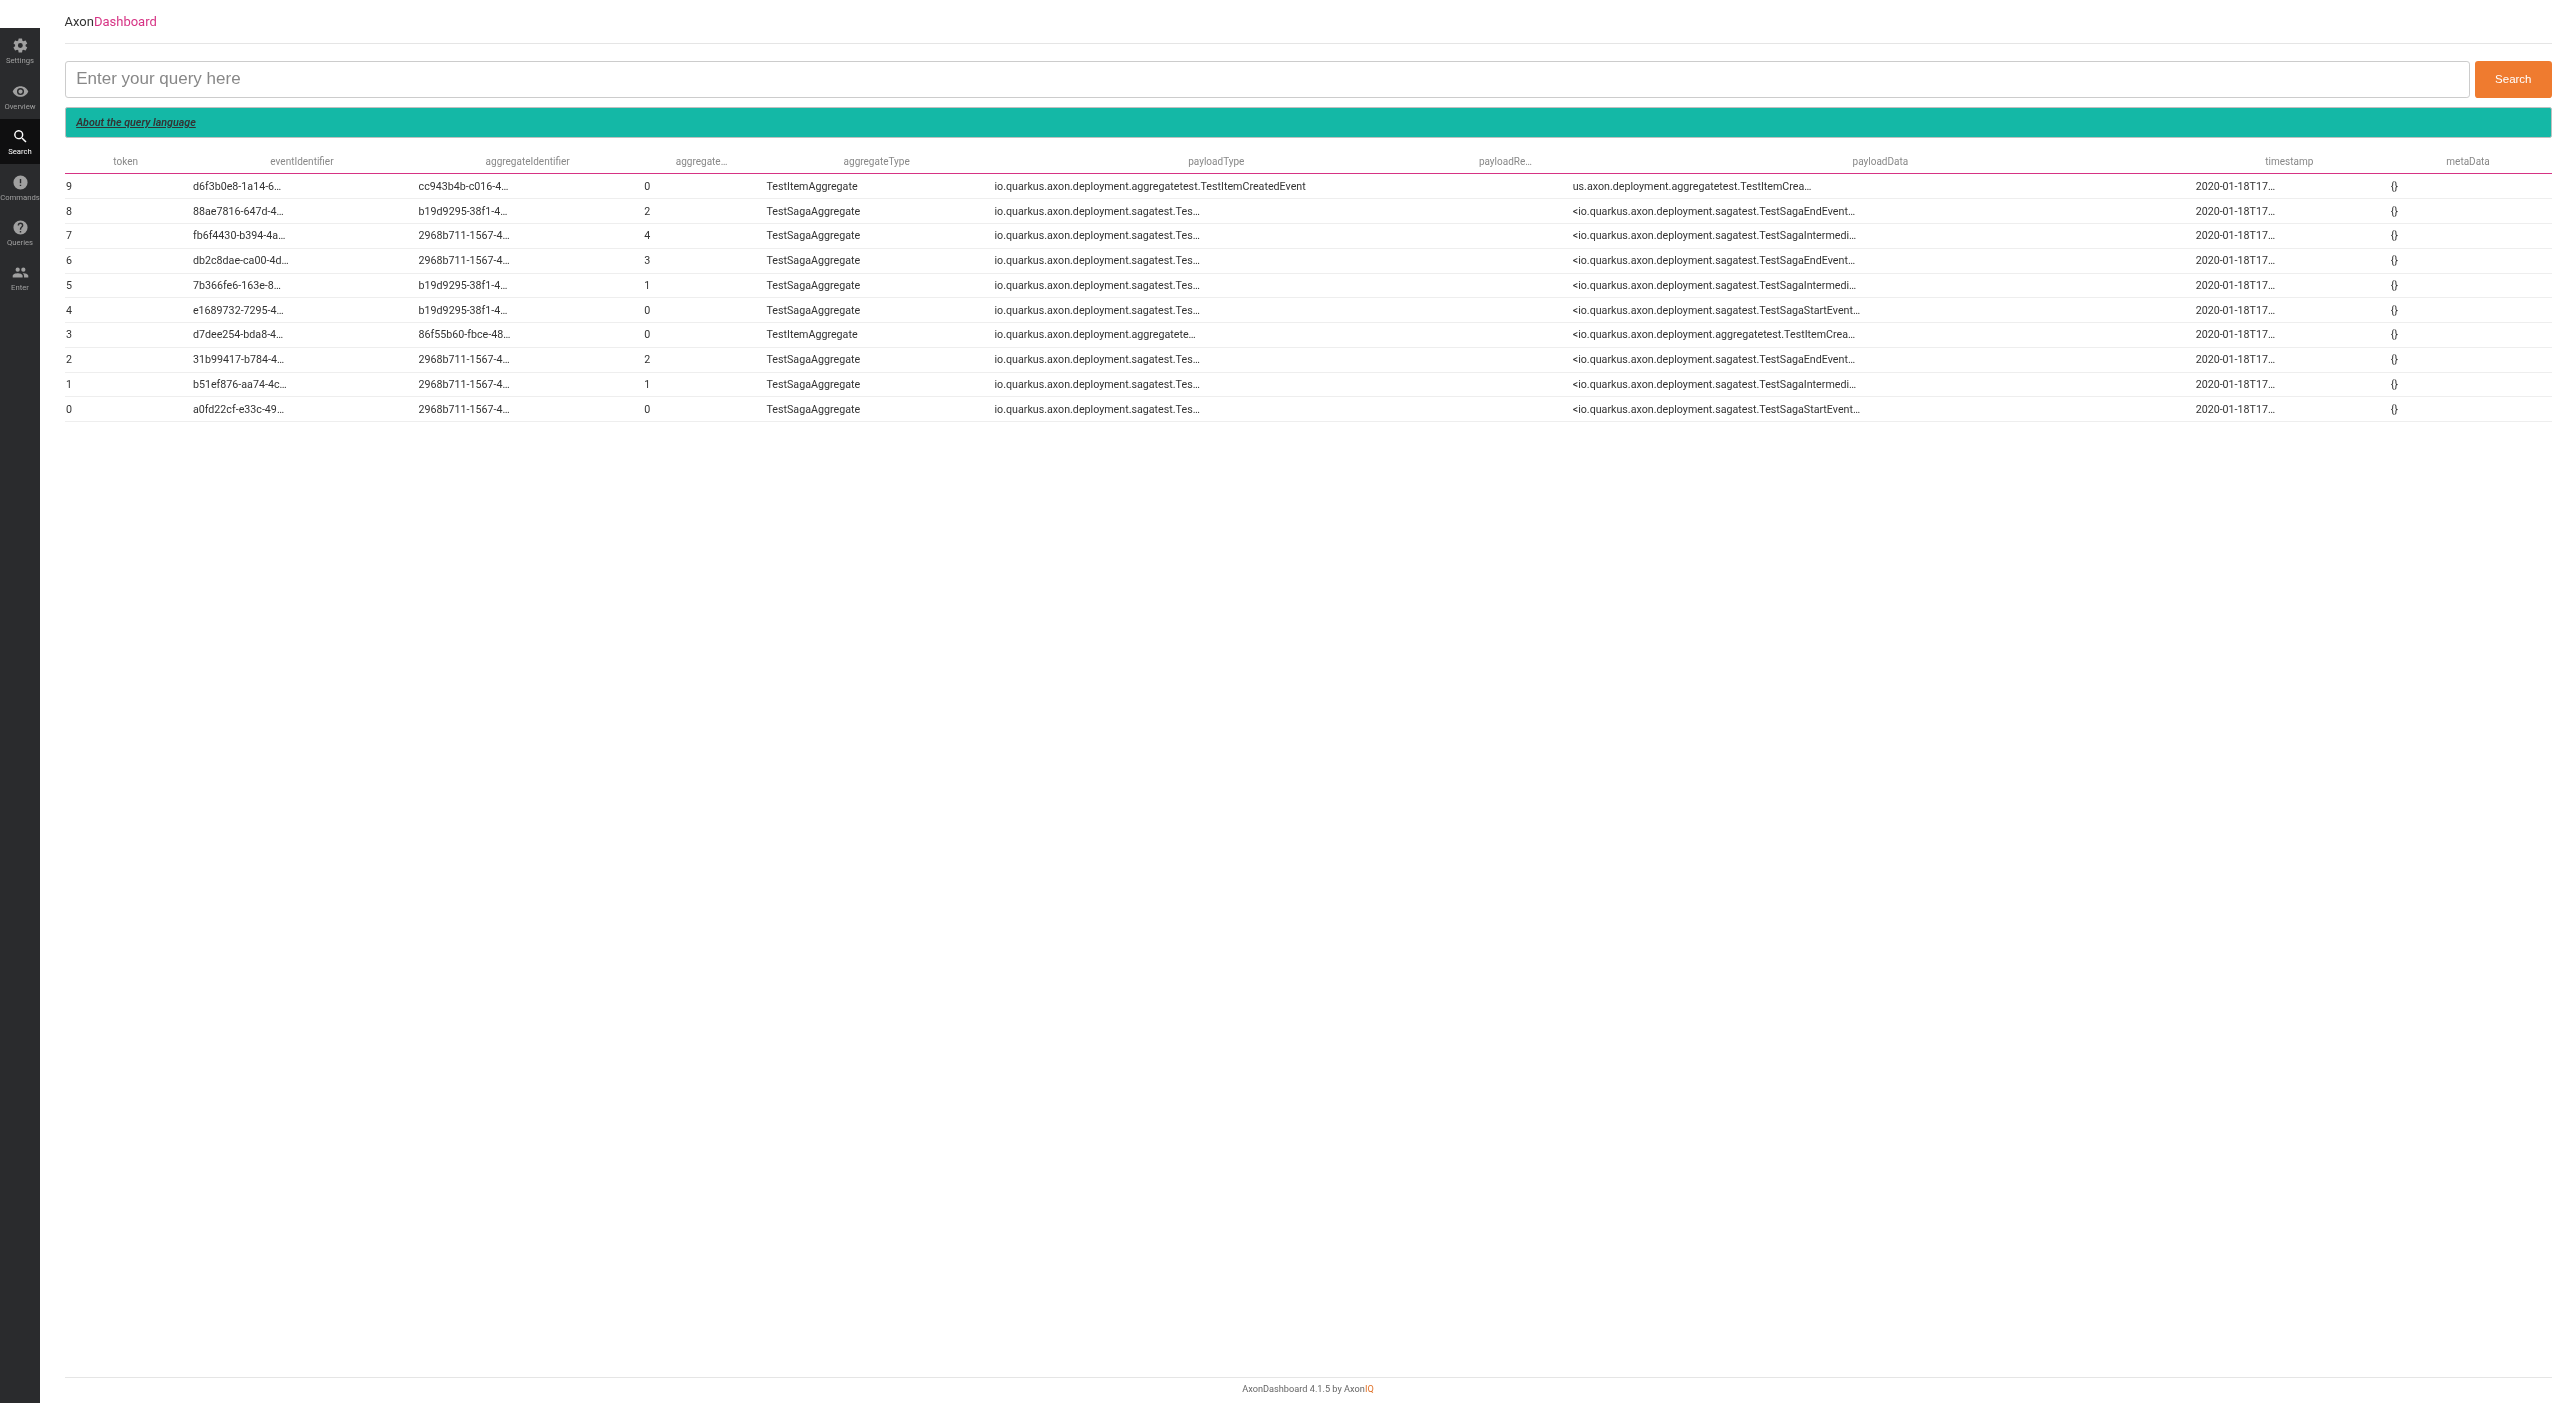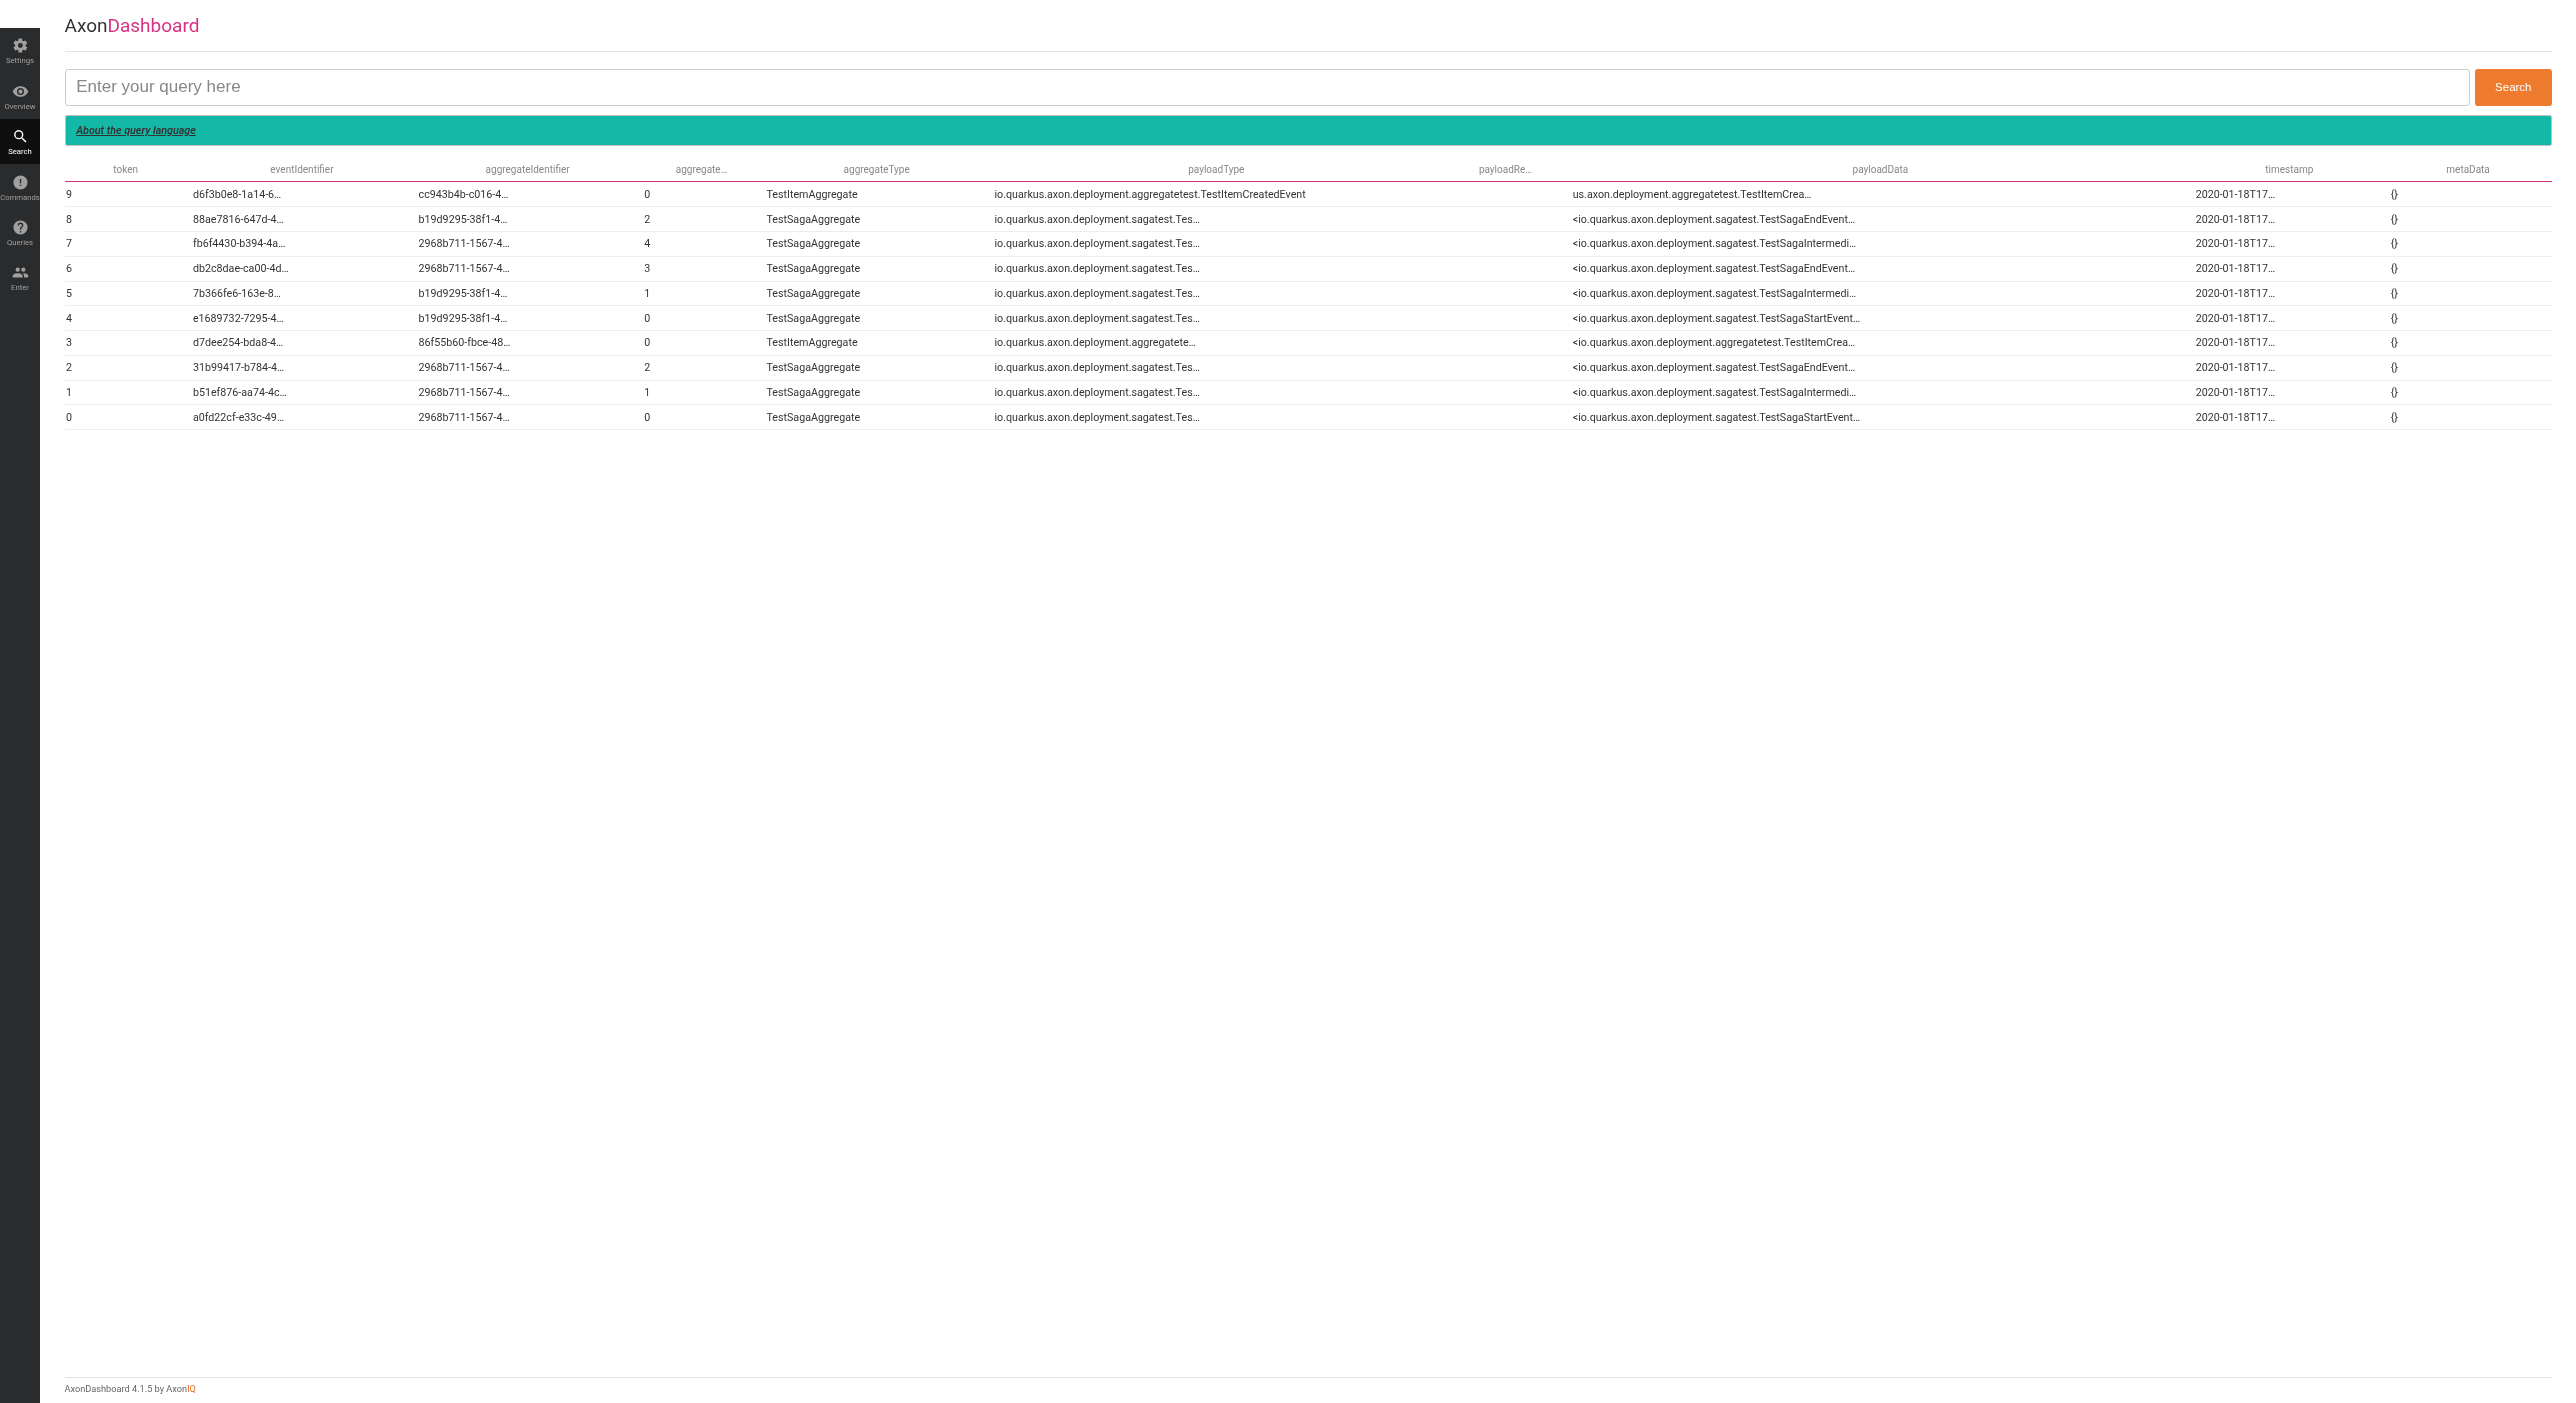--- a/index.html
+++ b/index.html
@@ -45,21 +45,21 @@
     }
     
     .main {
       flex: 1;
       display: flex;
       flex-direction: column;
       padding: 14px 24.5px 9.2px;
       min-width: 0;
     }
     .header {
-      font-size: 19px;
+      font-size: 13px;
       font-weight: 400;
       color: #333;
       margin-bottom: 7.7px;
     }
     .header .brand-suffix { color: #d63384; }
     hr.divider {
       border: none;
       border-top: 0.8px solid #e5e5e5;
       margin: 6.1px 0 17px;
     }
@@ -139,21 +139,21 @@
     col.col-payloadType { width: 192px; }
     col.col-payloadRev { width: 54px; }
     col.col-payloadData { width: 265px; }
     col.col-timestamp { width: 83px; }
     col.col-metaData { width: 69px; }
     
     .footer {
       margin-top: auto;
       border-top: 0.8px solid #e5e5e5;
       padding-top: 4.6px;
-      text-align: left;
+      text-align: center;
       color: #666;
       font-size: 9.2px;
     }
     .footer .axon-suffix { color: #e06f24; }
   </style>
 </head>
 <body>
 
 <div class="app">
 

